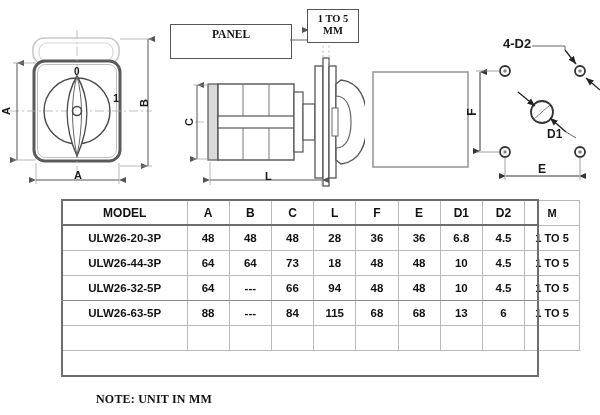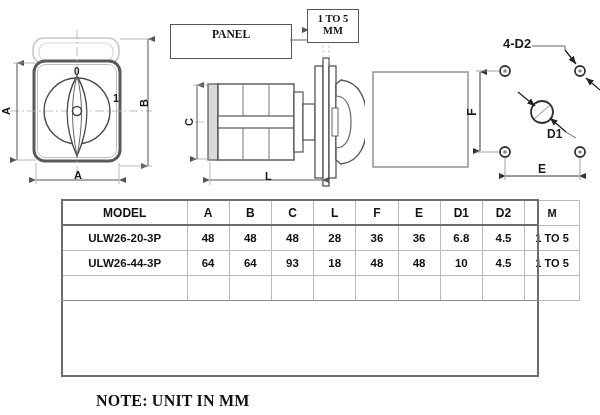--- a/index.html
+++ b/index.html
@@ -100,21 +100,21 @@
     height: 0;
     border-top: 1.5px solid #8a8a8a;
     pointer-events: none;
   }
 
   .note {
     position: absolute;
     left: 96px;
     top: 392px;
     font-family: "Liberation Serif", serif;
-    font-size: 16px;
+    font-size: 12px;
     font-weight: bold;
     color: #111;
     letter-spacing: 0.2px;
   }
 </style>
 </head>
 <body>
 
 <div id="page">
 
@@ -324,28 +324,52 @@
         <td>36</td>
         <td>36</td>
         <td>6.8</td>
         <td>4.5</td>
         <td class="col-m">1 TO 5</td>
       </tr>
       <tr>
         <td>ULW26-44-3P</td>
         <td>64</td>
         <td>64</td>
-        <td>93</td>
+        <td>73</td>
         <td>18</td>
         <td>48</td>
         <td>48</td>
         <td>10</td>
         <td>4.5</td>
         <td class="col-m">1 TO 5</td>
       </tr>
+      <tr>
+        <td>ULW26-32-5P</td>
+        <td>64</td>
+        <td>---</td>
+        <td>66</td>
+        <td>94</td>
+        <td>48</td>
+        <td>48</td>
+        <td>10</td>
+        <td>4.5</td>
+        <td class="col-m">1 TO 5</td>
+      </tr>
+      <tr>
+        <td>ULW26-63-5P</td>
+        <td>88</td>
+        <td>---</td>
+        <td>84</td>
+        <td>115</td>
+        <td>68</td>
+        <td>68</td>
+        <td>13</td>
+        <td>6</td>
+        <td class="col-m">1 TO 5</td>
+      </tr>
       <tr class="empty">
         <td></td>
         <td></td>
         <td></td>
         <td></td>
         <td></td>
         <td></td>
         <td></td>
         <td></td>
         <td></td>

